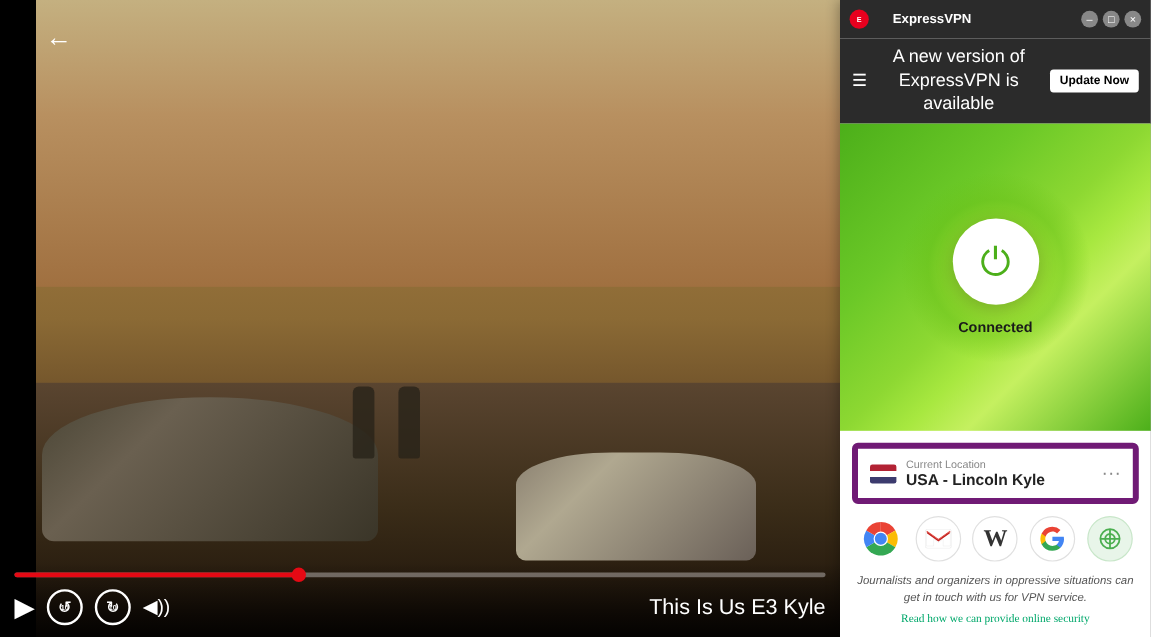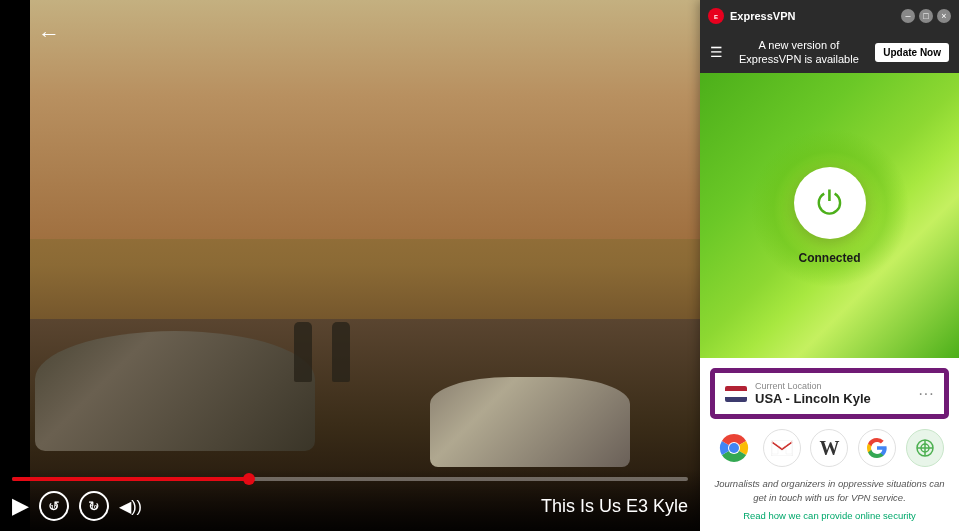--- a/index.html
+++ b/index.html
@@ -173,21 +173,21 @@
       box-shadow: -2px 0 10px rgba(0,0,0,0.3);
     }
 
     
     .vpn-titlebar {
       background: #2b2b2b;
       height: 28px;
       display: flex;
       align-items: center;
       padding: 16px 8px;
-      gap: 6px;
+      gap: 20px;
       flex-shrink: 0;
       justify-content: space-between;
     }
 
     .vpn-logo {
       width: 16px;
       height: 16px;
       background: #e8001e;
       border-radius: 50%;
       display: flex;
@@ -239,21 +239,21 @@
     }
 
     .hamburger-icon {
       color: #fff;
       font-size: 14px;
       cursor: pointer;
     }
 
     .update-text {
       color: #fff;
-      font-size: 11px;
+      font-size: 15px;
       flex: 1;
       line-height: 1.3;
       text-align: center;
     }
 
     .update-btn {
       background: #fff;
       color: #000;
       border: none;
       border-radius: 3px;
@@ -405,20 +405,21 @@
       font-style: italic;
     }
 
     .vpn-link-text {
       font-size: 9.5px;
       color: #00a86b;
       text-align: center;
       cursor: pointer;
       text-decoration: none;
       display: block;
+      font-family: Liberation Serif, serif;
     }
 
     
     .scene-car-left {
       position: absolute;
       bottom: 15%;
       left: 5%;
       width: 280px;
       height: 120px;
       background: linear-gradient(135deg, #4a4535 0%, #6a6050 30%, #3a3528 100%);

